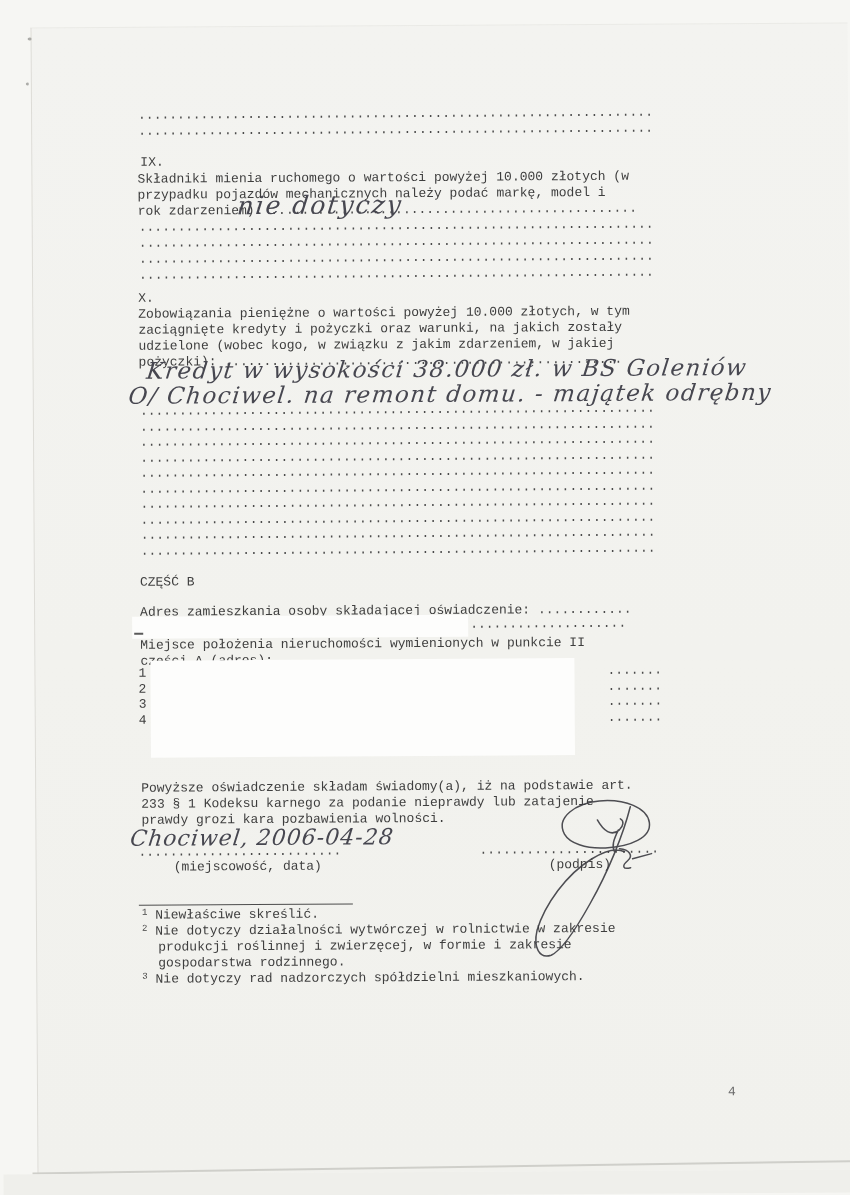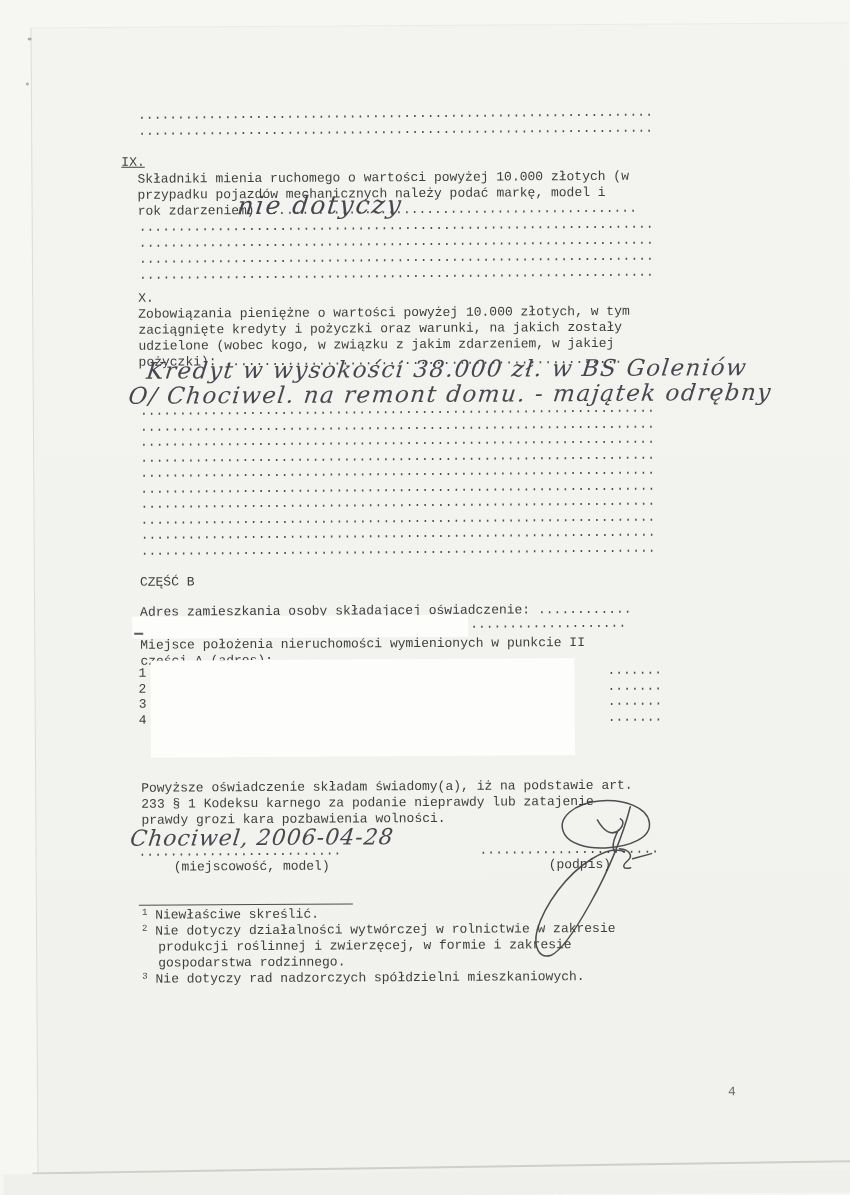--- a/index.html
+++ b/index.html
@@ -50,21 +50,21 @@
 <div class="canvas">
   <div class="rot">
     <div class="sheet-bg"></div>
 
     <div class="speck" style="left:31px;top:35px;width:4px;height:3px;"></div>
     <div class="speck" style="left:29px;top:80px;width:3px;height:3px;"></div>
 
     <div class="t dots" style="left:141px;top:106px;">..................................................................</div>
     <div class="t dots" style="left:141px;top:122px;">..................................................................</div>
 
-    <div class="t" style="left:124px;top:153px;text-decoration:underline;">IX.</div>
+    <div class="t" style="left:143px;top:153px;">IX.</div>
     <div class="t" style="left:140px;top:170px;">Składniki mienia ruchomego o wartości powyżej 10.000 złotych (w</div>
     <div class="t" style="left:140px;top:186px;">przypadku pojazdów mechanicznych należy podać markę, model i</div>
     <div class="t" style="left:140px;top:202px;"><span>rok zdarzeniem): </span><span class="dots">...............................................</span></div>
     <div class="hw" style="left:240px;top:190px;font-size:25px;letter-spacing:2px;">nie dotyczy</div>
     <div class="t dots" style="left:141px;top:218px;">..................................................................</div>
     <div class="t dots" style="left:141px;top:234px;">..................................................................</div>
     <div class="t dots" style="left:141px;top:250px;">..................................................................</div>
     <div class="t dots" style="left:141px;top:266px;">..................................................................</div>
 
     <div class="t" style="left:140px;top:289px;">X.</div>
@@ -102,21 +102,21 @@
     <div class="t dots" style="left:607px;top:695px;">.......</div>
     <div class="t" style="left:138px;top:711px;">4</div>
     <div class="t dots" style="left:607px;top:711px;">.......</div>
 
     <div class="t" style="left:140px;top:779px;">Powyższe oświadczenie składam świadomy(a), iż na podstawie art.</div>
     <div class="t" style="left:140px;top:795px;">233 § 1 Kodeksu karnego za podanie nieprawdy lub zatajenie</div>
     <div class="t" style="left:140px;top:811px;">prawdy grozi kara pozbawienia wolności.</div>
     <div class="t dots" style="left:137px;top:843px;">..........................</div>
     <div class="hw" style="left:129px;top:824px;font-size:22px;letter-spacing:1px;">Chociwel, 2006-04-28</div>
     <div class="t dots" style="left:478px;top:843px;">.......................</div>
-    <div class="t" style="left:172px;top:858px;">(miejscowość, model)</div>
+    <div class="t" style="left:172px;top:858px;">(miejscowość, data)</div>
     <div class="t" style="left:547px;top:858px;">(podpis)</div>
 
     <svg class="sig" viewBox="0 0 850 1195">
       <g fill="none" stroke="#3c3c42" stroke-width="1.5" stroke-linecap="round" opacity="0.9">
         <path d="M 563 835 C 554 818 575 804 598 802 C 624 800 646 809 648 824 C 650 839 629 848 604 849 C 584 850 568 844 563 835"></path>
         <path d="M 629 808 C 622 835 607 872 588 905 C 575 928 560 951 549 956 C 537 960 531 948 535 931 C 543 905 565 875 590 860 C 603 852 615 849 623 853"></path>
         <path d="M 596 821 C 602 832 610 838 618 831 C 622 827 623 822 619 820 M 617 831 C 612 841 610 847 613 853"></path>
         <path d="M 618 850 C 628 851 632 857 626 862 C 620 867 621 871 629 869 M 631 860 L 650 855"></path>
       </g>
     </svg>

